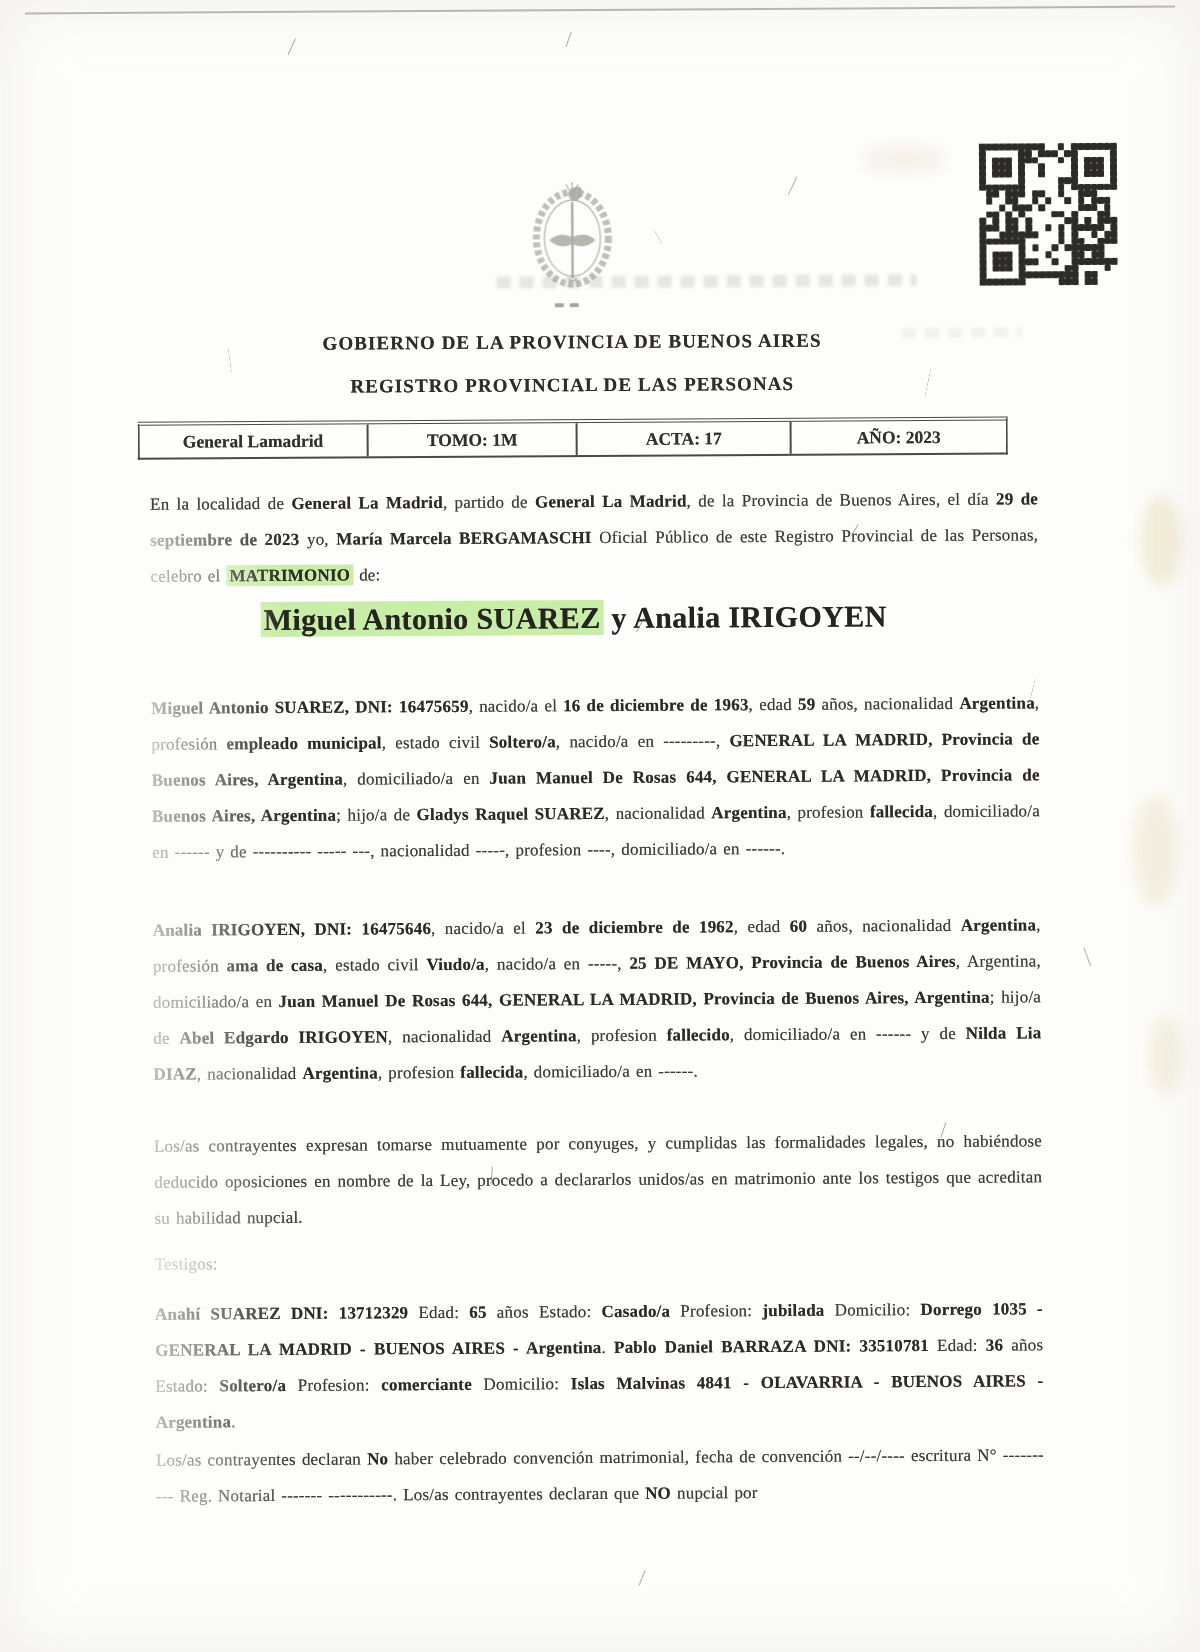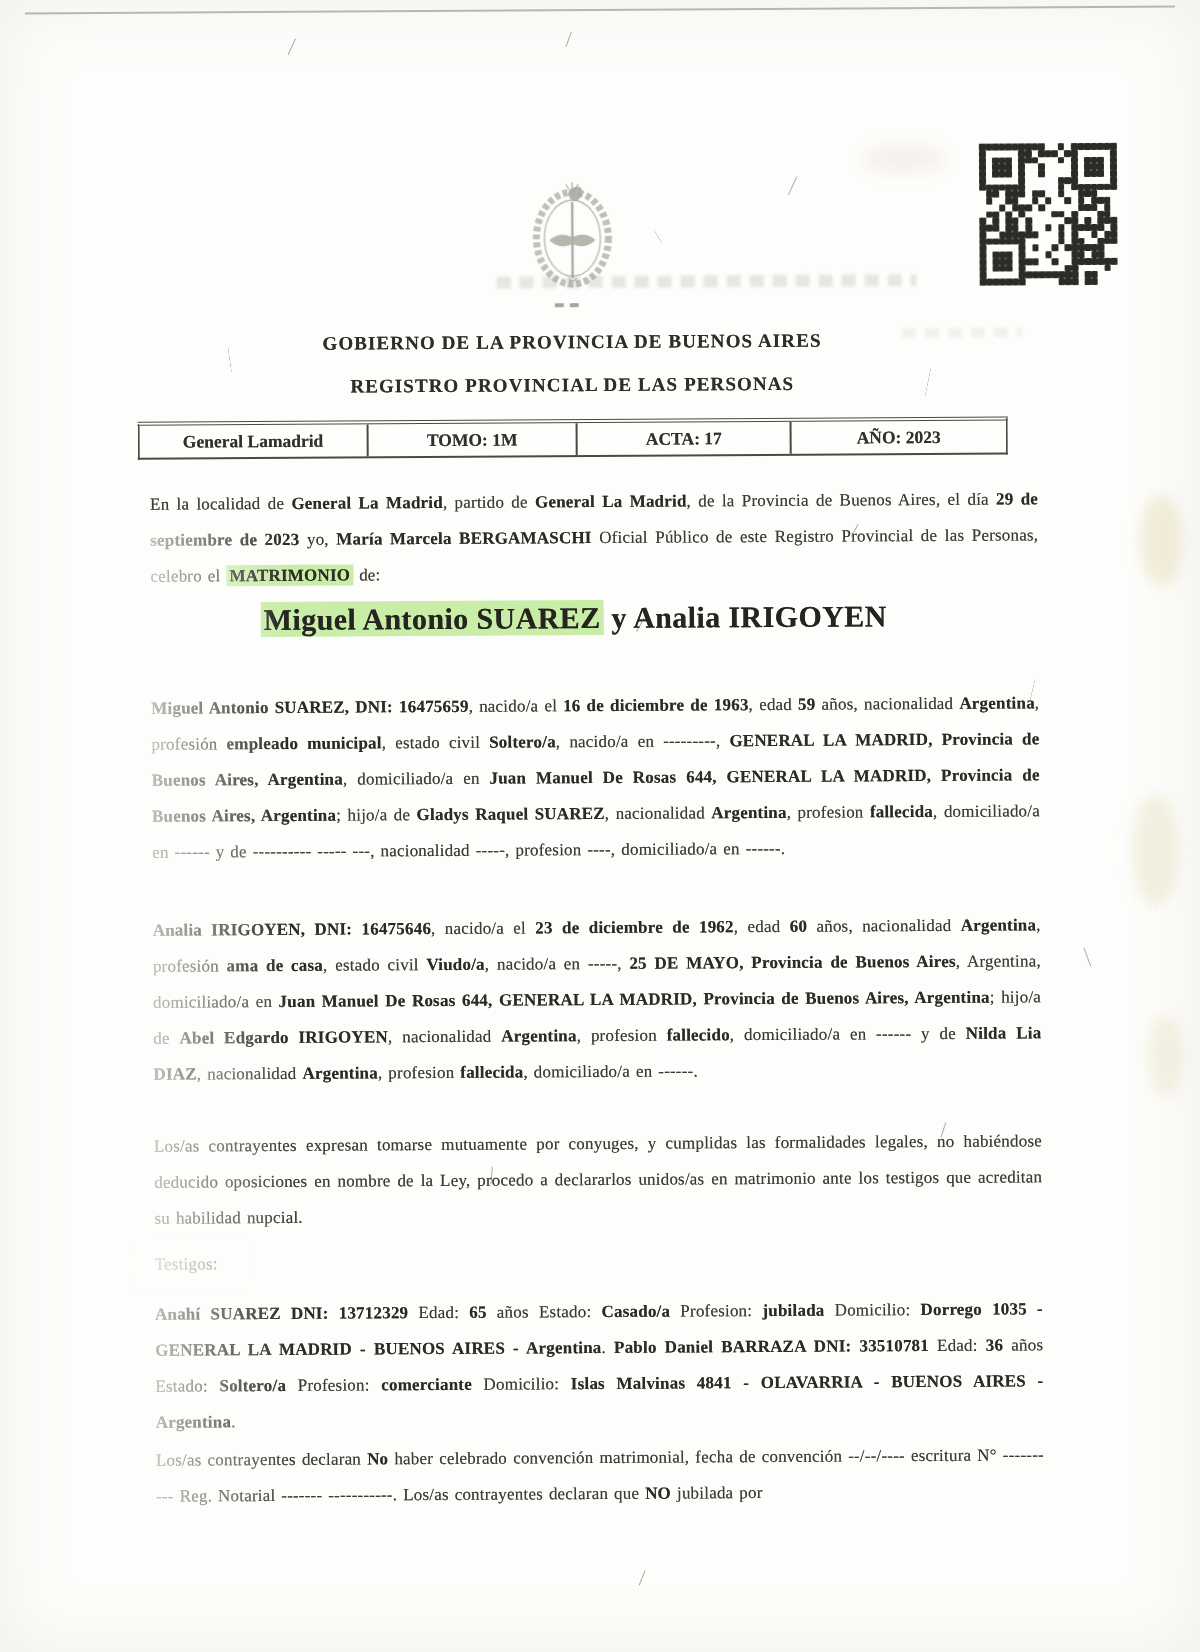--- a/index.html
+++ b/index.html
@@ -571,21 +571,21 @@
   <div class="par p-groom"><span class="b">Miguel Antonio SUAREZ, DNI: 16475659</span><span>, nacido/a el </span><span class="b">16 de diciembre de 1963</span><span>, edad </span><span class="b">59</span><span> años, nacionalidad </span><span class="b">Argentina</span><span>, profesión </span><span class="b">empleado municipal</span><span>, estado civil </span><span class="b">Soltero/a</span><span>, nacido/a en ---------, </span><span class="b">GENERAL LA MADRID, Provincia de Buenos Aires, Argentina</span><span>, domiciliado/a en </span><span class="b">Juan Manuel De Rosas 644, GENERAL LA MADRID, Provincia de Buenos Aires, Argentina</span><span>; hijo/a de </span><span class="b">Gladys Raquel SUAREZ</span><span>, nacionalidad </span><span class="b">Argentina</span><span>, profesion </span><span class="b">fallecida</span><span>, domiciliado/a en ------ y de ---------- ----- ---, nacionalidad -----, profesion ----, domiciliado/a en ------.</span></div>
 
   <div class="par p-bride"><span class="b">Analia IRIGOYEN, DNI: 16475646</span><span>, nacido/a el </span><span class="b">23 de diciembre de 1962</span><span>, edad </span><span class="b">60</span><span> años, nacionalidad </span><span class="b">Argentina</span><span>, profesión </span><span class="b">ama de casa</span><span>, estado civil </span><span class="b">Viudo/a</span><span>, nacido/a en -----, </span><span class="b">25 DE MAYO, Provincia de Buenos Aires</span><span>, Argentina, domiciliado/a en </span><span class="b">Juan Manuel De Rosas 644, GENERAL LA MADRID, Provincia de Buenos Aires, Argentina</span><span>; hijo/a de </span><span class="b">Abel Edgardo IRIGOYEN</span><span>, nacionalidad </span><span class="b">Argentina</span><span>, profesion </span><span class="b">fallecido</span><span>, domiciliado/a en ------ y de </span><span class="b">Nilda Lia DIAZ</span><span>, nacionalidad </span><span class="b">Argentina</span><span>, profesion </span><span class="b">fallecida</span><span>, domiciliado/a en ------.</span></div>
 
   <div class="par p-decl"><span>Los/as contrayentes expresan tomarse mutuamente por conyuges, y cumplidas las formalidades legales, no habiéndose deducido oposiciones en nombre de la Ley, procedo a declararlos unidos/as en matrimonio ante los testigos que acreditan su habilidad nupcial.</span></div>
 
   <div class="par p-label">Testigos:</div>
 
   <div class="par p-wit"><span class="b">Anahí SUAREZ DNI: 13712329</span><span> Edad: </span><span class="b">65</span><span> años Estado: </span><span class="b">Casado/a</span><span> Profesion: </span><span class="b">jubilada</span><span> Domicilio: </span><span class="b">Dorrego 1035 - GENERAL LA MADRID - BUENOS AIRES - Argentina</span><span>. </span><span class="b">Pablo Daniel BARRAZA DNI: 33510781</span><span> Edad: </span><span class="b">36</span><span> años Estado: </span><span class="b">Soltero/a</span><span> Profesion: </span><span class="b">comerciante</span><span> Domicilio: </span><span class="b">Islas Malvinas 4841 - OLAVARRIA - BUENOS AIRES - Argentina</span><span>.</span></div>
 
-  <div class="par p-conv"><span>Los/as contrayentes declaran </span><span class="b">No</span><span> haber celebrado convención matrimonial, fecha de convención --/--/---- escritura N° ---------- Reg. Notarial ------- -----------. Los/as contrayentes declaran que </span><span class="b">NO</span><span> jubilada por</span></div>
+  <div class="par p-conv"><span>Los/as contrayentes declaran </span><span class="b">No</span><span> haber celebrado convención matrimonial, fecha de convención --/--/---- escritura N° ---------- Reg. Notarial ------- -----------. Los/as contrayentes declaran que </span><span class="b">NO</span><span> nupcial por</span></div>
 
   <div class="fade-left"></div>
   <div class="fade-left2"></div>
   <div class="mark m1"></div>
   <div class="mark m2"></div>
   <div class="mark curve m3"></div>
   <div class="mark curve m4"></div>
   <div class="mark m5"></div>
   <div class="mark curve m6"></div>
   <div class="mark m7"></div>

